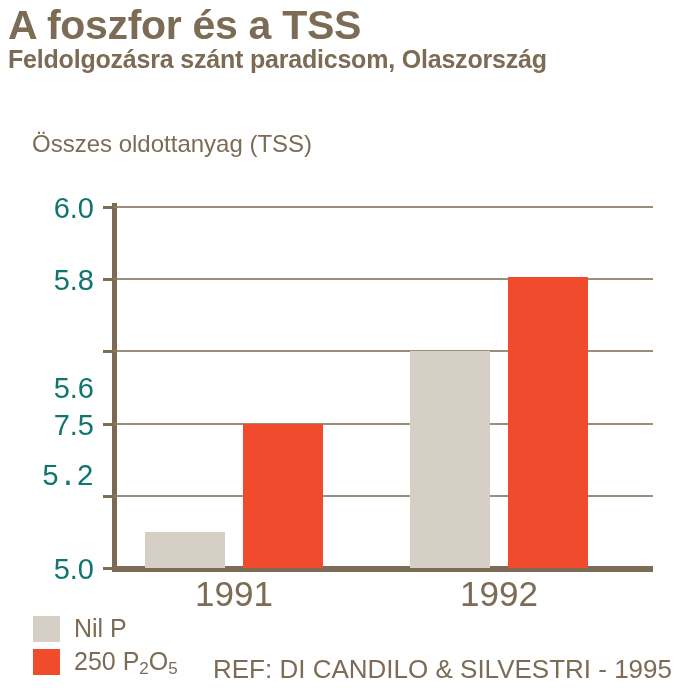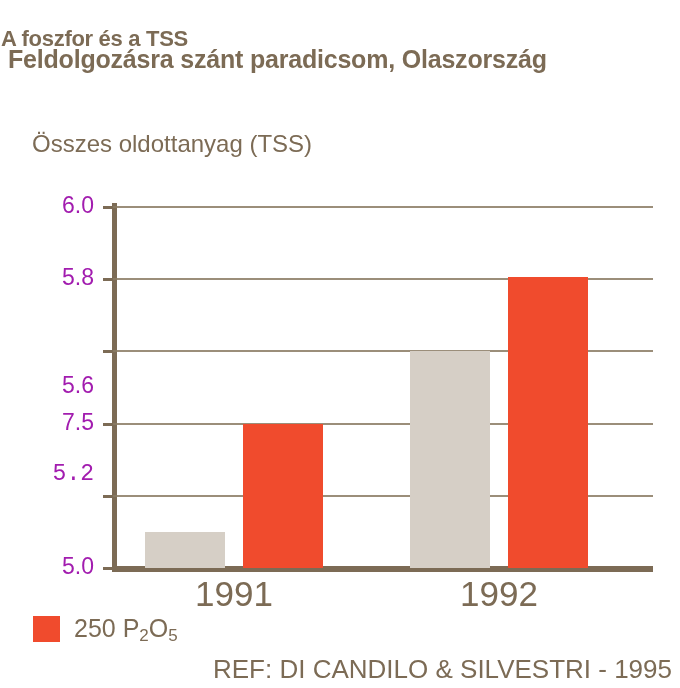--- a/index.html
+++ b/index.html
@@ -17,28 +17,27 @@
 
   
   #header {
     position: absolute;
     left: 0;
     top: 0;
     width: 680px;
   }
   #chart-title {
     position: absolute;
-    left: 1px;
+    left: 8px;
     top: 2px;
-    font-size: 22px;
+    font-size: 41px;
     font-weight: bold;
     color: #7c6b55;
     letter-spacing: -0.3px;
     white-space: nowrap;
-    margin-top: 24px;
   }
   #chart-subtitle {
     position: absolute;
     left: 8px;
     top: 45px;
     font-size: 25px;
     font-weight: bold;
     color: #7c6b55;
     letter-spacing: -0.2px;
     white-space: nowrap;
@@ -91,22 +90,22 @@
     width: 10px;
     height: 3px;
     background: #7c6b55;
     left: 103px;
   }
   .y-tick-label {
     position: absolute;
     width: 62px;
     text-align: right;
     left: 32px;
-    font-size: 23px;
-    color: #a21caf;
+    font-size: 29px;
+    color: #0f766e;
   }
 
   
   .bar {
     position: absolute;
     bottom: 0;
   }
   .bar.nil { background: #d6cfc6; }
   .bar.p250 { background: #f04b2d; }
 
@@ -204,18 +203,22 @@
     <div class="bar p250" title="250 P2O5 1992: 5.805" style="left: 396px; width: 80px; height: 290.605px;"></div>
   </div>
 
 <div id="xticks-layer">
     <div class="x-tick-label" style="left: 174px; width: 120px;">1991</div>
     <div class="x-tick-label" style="left: 439px; width: 120px;">1992</div>
   </div>
 
 <div id="legend">
   <div class="legend-row">
+    <span class="legend-swatch nil"></span>
+    <span class="legend-label">Nil P</span>
+  </div>
+  <div class="legend-row">
     <span class="legend-swatch p250"></span>
     <span class="legend-label"><span>250 P</span><sub>2</sub><span>O</span><sub>5</sub></span>
   </div>
 </div>
 
 <div id="reference">REF: DI CANDILO &amp; SILVESTRI - 1995</div>
 
 </body></html>

